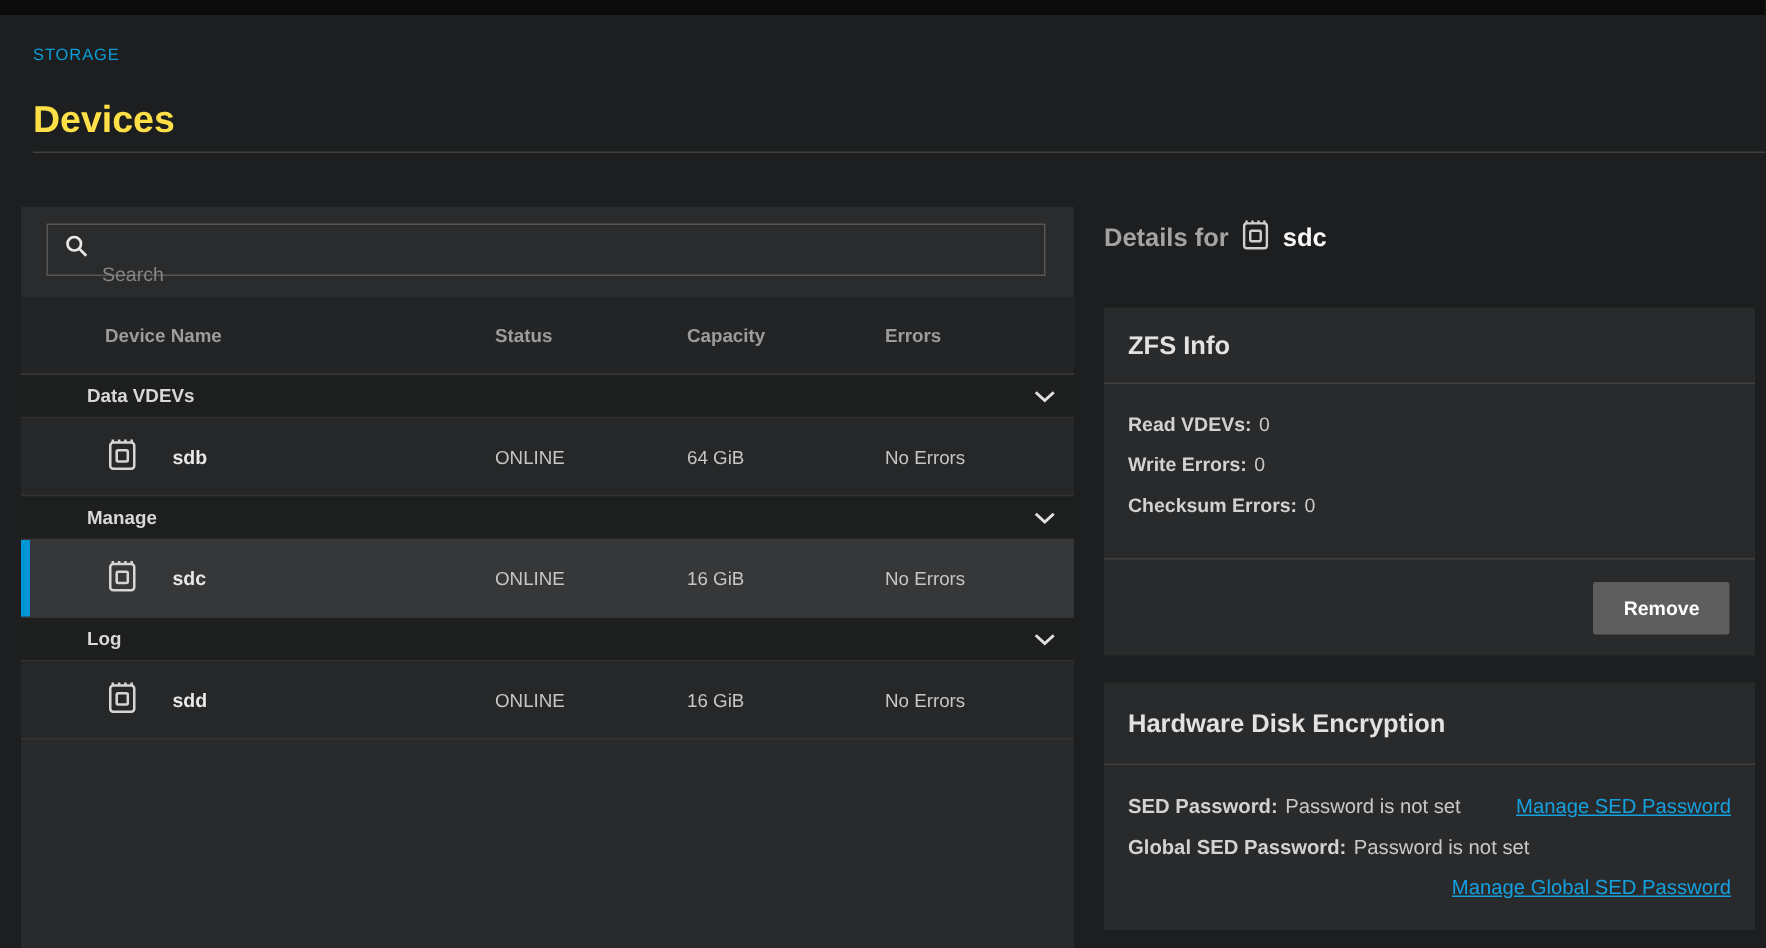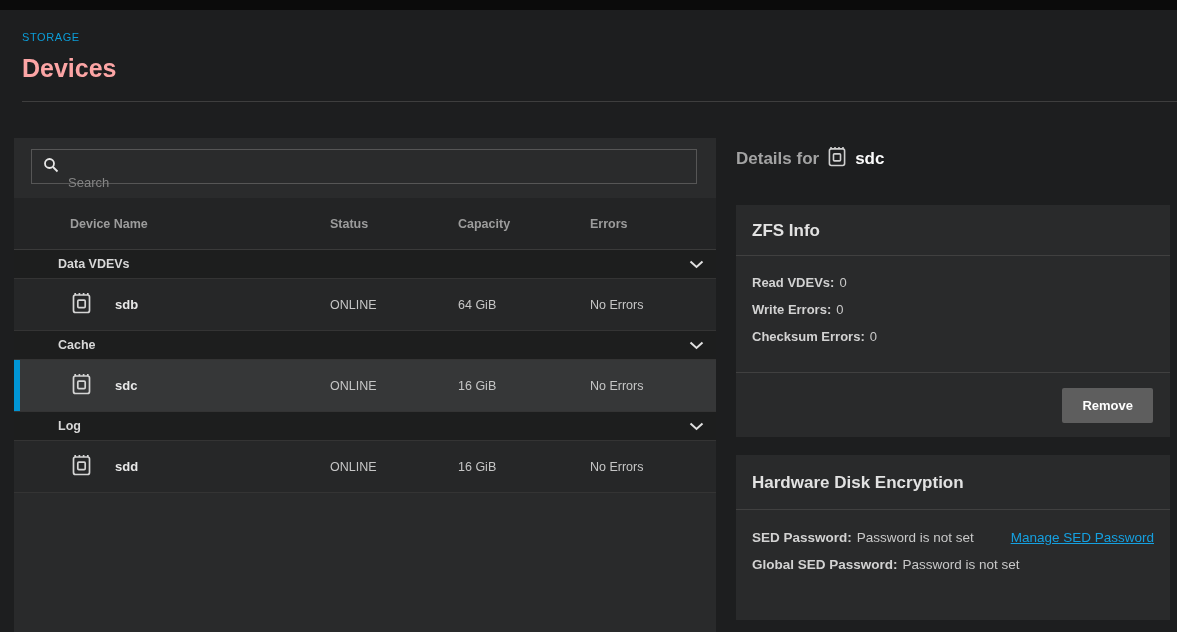--- a/index.html
+++ b/index.html
@@ -14,22 +14,22 @@
   .topbar { position:absolute; top:0; left:0; right:0; height:10px; background:#0b0b0b; }
 
   
   .page-header { position:absolute; top:10px; left:0; right:0; height:128px; }
   .breadcrumb {
     position:absolute; top:21px; left:22px;
     font-size:11px; font-weight:normal; letter-spacing:.6px;
     color:#0b9dd8; cursor:pointer;
   }
   .page-title {
-    position:absolute; top:44px; left:22px;
-    font-size:25px; font-weight:bold; color:#fca5a5;
+    position:absolute; top:56px; left:22px;
+    font-size:25px; font-weight:bold; color:#fde047;
   }
   .title-divider { position:absolute; top:91px; left:22px; right:0; height:1px; background:#3e3e3e; }
 
   
   .table-card {
     position:absolute; left:14px; top:138px; width:702px; bottom:0;
     background:#292a2b;
   }
   .toolbar { position:relative; height:60px; background:#2a2b2c; }
   .search-box {
@@ -171,21 +171,21 @@
       </span>
       <span>sdb</span>
     </div>
     <div>ONLINE</div>
     <div>64 GiB</div>
     <div>No Errors</div>
     <div></div>
   </div>
 
   <div class="grid-row row group">
-    <div class="group-label">Cache</div>
+    <div class="group-label">Manage</div>
     <div></div>
       <div></div>
       <div></div>
     <div class="chevron-cell">
       <svg width="15" height="9" viewBox="0 0 15 9" fill="none" stroke="#e0e0e0" stroke-width="2">
           <polyline points="1.5,1.5 7.5,7 13.5,1.5"></polyline>
         </svg>
     </div>
   </div>
 
@@ -284,16 +284,19 @@
       <div class="hw-row">
         <span class="field-label">SED Password:</span>
         <span class="field-value">Password is not set</span>
         <span class="spacer"></span>
         <a class="hw-link">Manage SED Password</a>
       </div>
       <div class="hw-row">
         <span class="field-label">Global SED Password:</span>
         <span class="field-value">Password is not set</span>
       </div>
+      <div class="hw-link-row">
+        <a class="hw-link">Manage Global SED Password</a>
+      </div>
     </div>
   </div>
 
 </div>
 
 </body></html>

